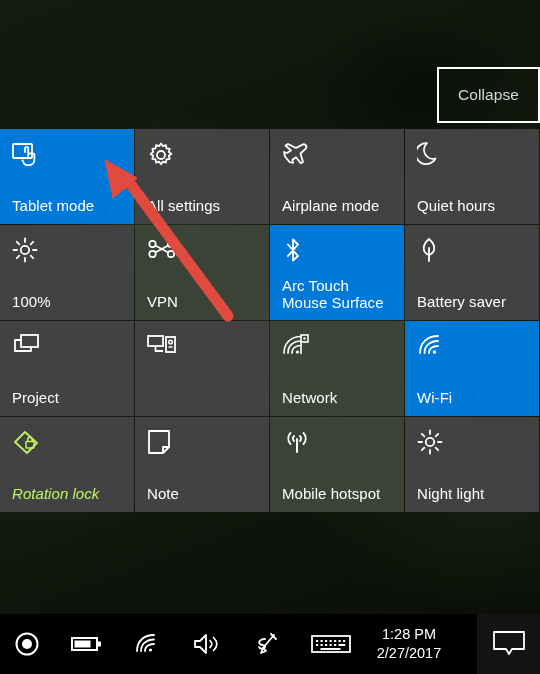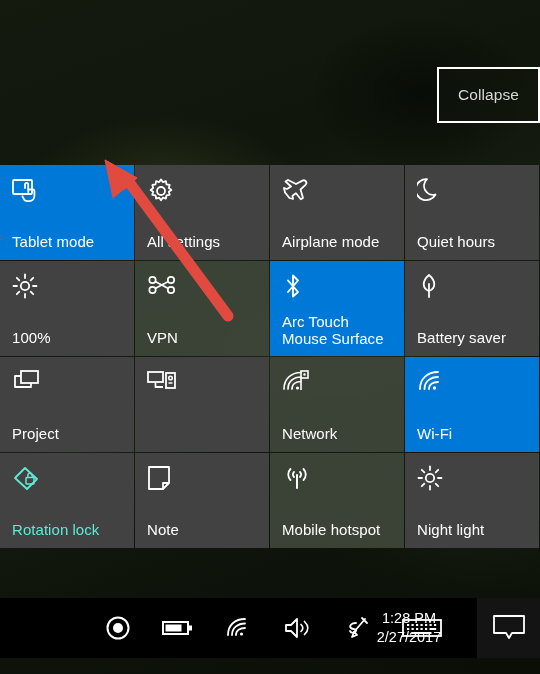--- a/index.html
+++ b/index.html
@@ -68,38 +68,37 @@
   #tile-grid {
     position: absolute;
     left: 0;
     top: 129px;
     width: 540px;
     display: grid;
     grid-template-columns: repeat(4, 134px);
     grid-auto-rows: 95px;
     column-gap: 1px;
     row-gap: 1px;
-    margin-top: 36px;
   }
 
   .tile {
     position: relative;
     box-sizing: border-box;
     padding: 12px 10px 10px 12px;
     display: flex;
     flex-direction: column;
     justify-content: space-between;
     background: #424242;
     color: #ffffff;
     cursor: pointer;
     overflow: hidden;
   }
   .tile.on      { background: #0078d7; }
   .tile.translucent { background: rgba(62,70,58,0.93); }
-  .tile.disabled { color: #5eead4; cursor: default; }
+  .tile.disabled { color: #bef264; cursor: default; font-style: italic; }
 
   .tile-icon {
     height: 30px;
     display: flex;
     align-items: flex-start;
   }
   .tile-icon svg { display: block; }
 
   .tile-label {
     font-size: 15px;
@@ -117,27 +116,26 @@
     top: 0;
     width: 540px;
     height: 614px;
     pointer-events: none;
   }
 
   
   #taskbar {
     position: absolute;
     left: 0;
-    bottom: 16px;
+    bottom: 0;
     width: 540px;
     height: 60px;
     background: #000000;
     display: flex;
     align-items: stretch;
-    justify-content: center;
   }
   .tray-icon {
     width: 46px;
     display: flex;
     align-items: center;
     justify-content: center;
     cursor: pointer;
   }
   #tray-left {
     display: flex;

